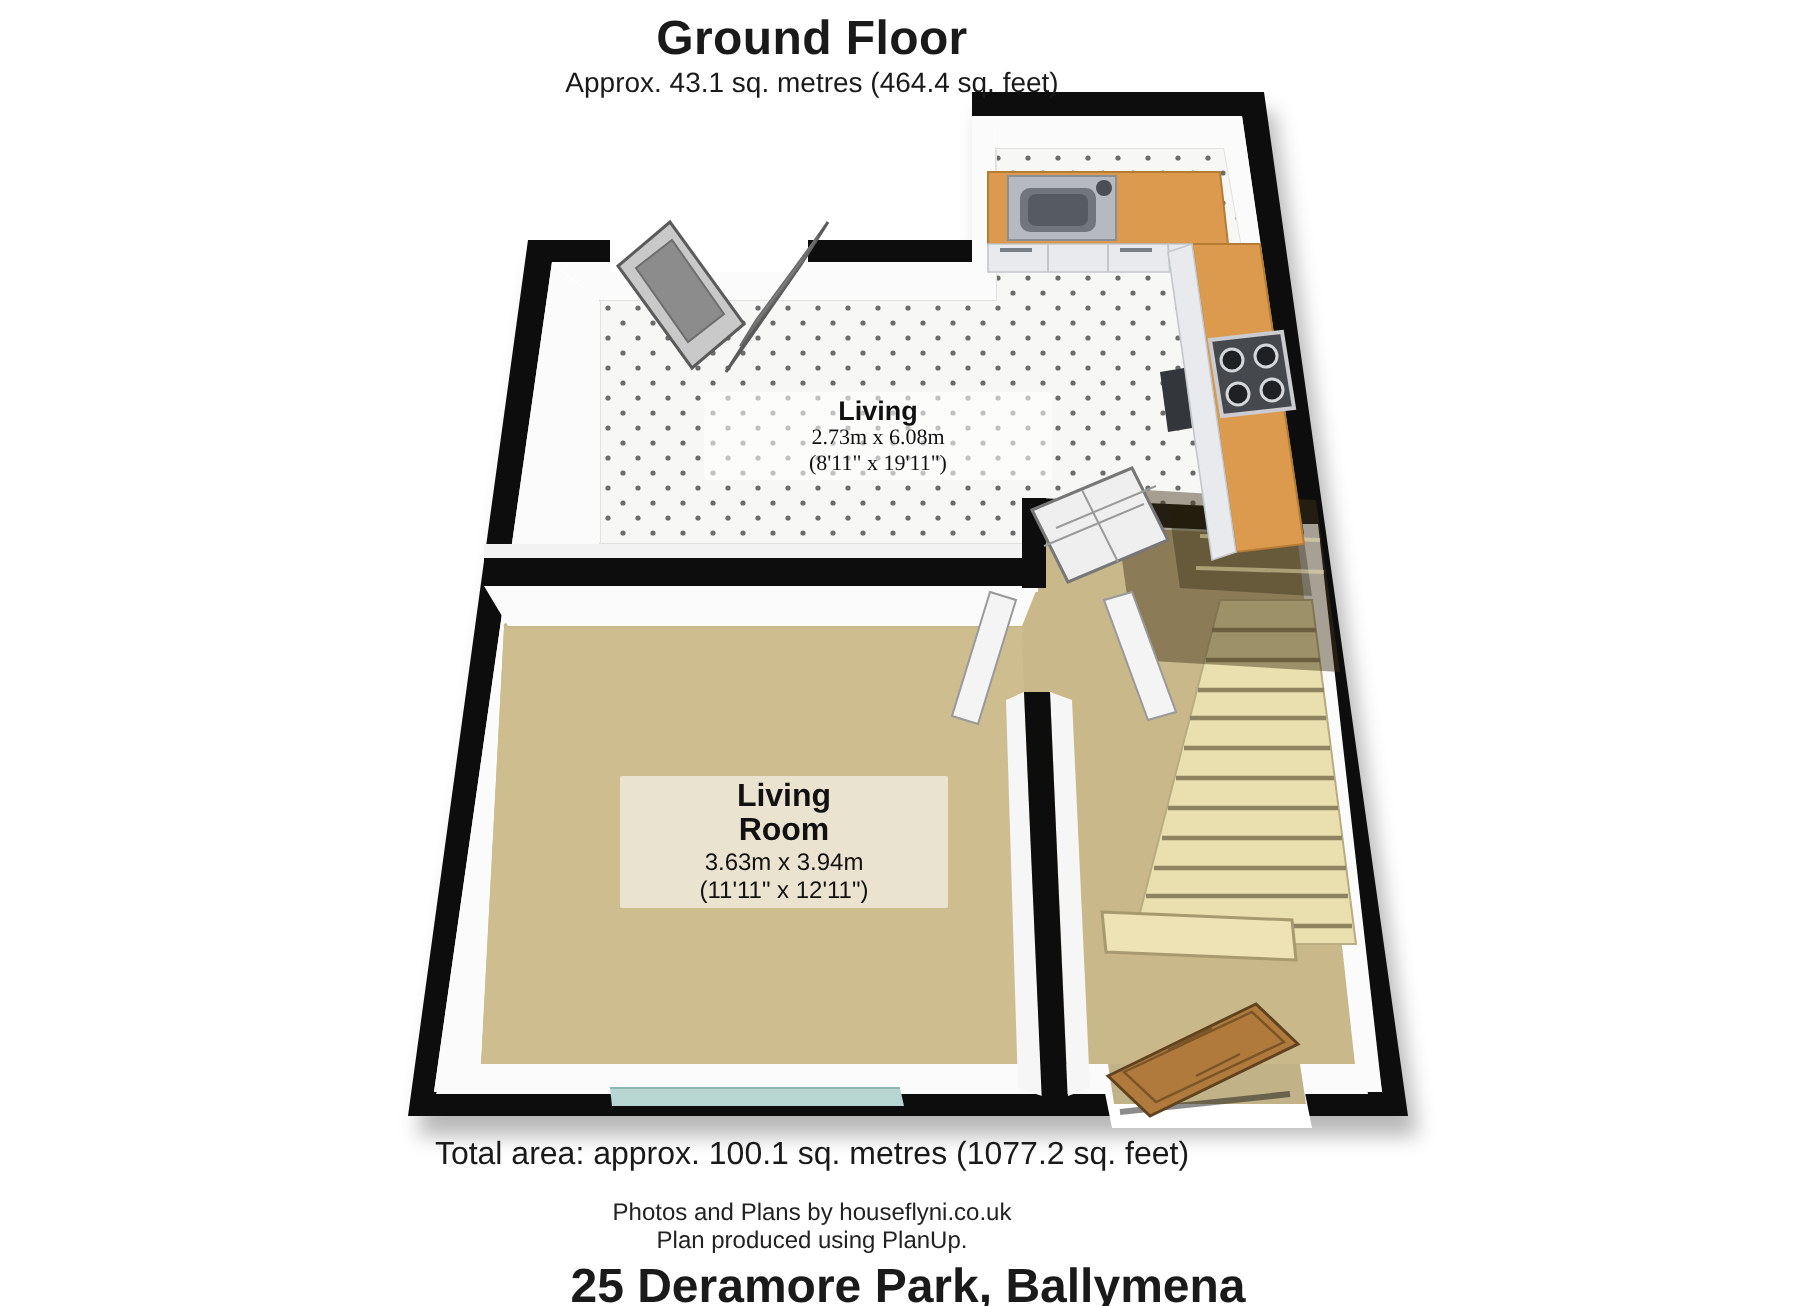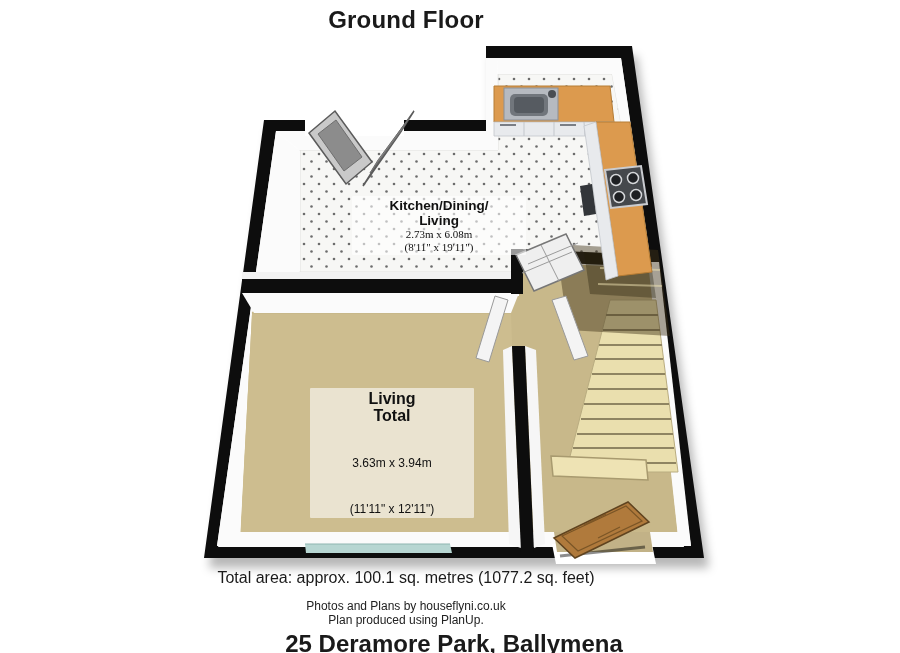--- a/index.html
+++ b/index.html
@@ -13,21 +13,21 @@
   .credit1{top:599px;font-size:12px;color:#222;}
   .credit2{top:613px;font-size:12px;color:#222;}
   .address{top:630px;font-size:24px;font-weight:bold;margin-left:48px;}
   .room-label{position:absolute;text-align:center;background:rgba(255,255,255,.58);padding:2px 4px;color:#111;border-radius:1px;}
   .room-label .nm{font-weight:bold;}
   .kitchen-label{left:352px;top:196px;width:166px;}
   .kitchen-label .nm{font-size:13.5px;line-height:15px;}
   .kitchen-label .dm{font-size:11px;line-height:12.5px;font-family:Liberation Serif, serif;}
   .living-label{left:310px;top:388px;width:156px;}
   .living-label .nm{font-size:16px;line-height:17px;}
-  .living-label .dm{font-size:12px;line-height:14px;margin-top:32px;}
+  .living-label .dm{font-size:12px;line-height:14px;}
 </style>
 </head>
 <body>
 
 <div class="stage">
 
   <svg width="900" height="653" viewBox="0 0 900 653">
     <defs>
       <pattern id="dots" width="15" height="15" patternUnits="userSpaceOnUse">
         <rect width="15" height="15" fill="#f7f7f5"></rect>
@@ -163,31 +163,31 @@
       <g>
         <polygon points="554,538 628,502 649,522 575,558" fill="#b07a3c" stroke="#5f431f" stroke-width="1.5"></polygon>
         <polygon points="562,536 626,506 642,521 578,551" fill="none" stroke="#7a5526" stroke-width="1.2"></polygon>
         <line x1="584" y1="525" x2="606" y2="514" stroke="#7a5526" stroke-width="1.2"></line>
         <line x1="598" y1="538" x2="620" y2="527" stroke="#7a5526" stroke-width="1.2"></line>
       </g>
     </g>
   </svg>
 
   <div class="txt title">Ground Floor</div>
+  <div class="txt subtitle">Approx. 43.1 sq. metres (464.4 sq. feet)</div>
 
   <div class="room-label kitchen-label">
-    <div class="nm">Kitchen/Dining/</div>
     <div class="nm">Living</div>
     <div class="dm">2.73m x 6.08m</div>
     <div class="dm">(8'11" x 19'11")</div>
   </div>
 
   <div class="room-label living-label">
     <div class="nm">Living</div>
-    <div class="nm">Total</div>
+    <div class="nm">Room</div>
     <div class="dm">3.63m x 3.94m</div>
     <div class="dm">(11'11" x 12'11")</div>
   </div>
 
   <div class="txt total">Total area: approx. 100.1 sq. metres (1077.2 sq. feet)</div>
   <div class="txt credit1">Photos and Plans by houseflyni.co.uk</div>
   <div class="txt credit2">Plan produced using PlanUp.</div>
   <div class="txt address">25 Deramore Park, Ballymena</div>
 
 </div>

